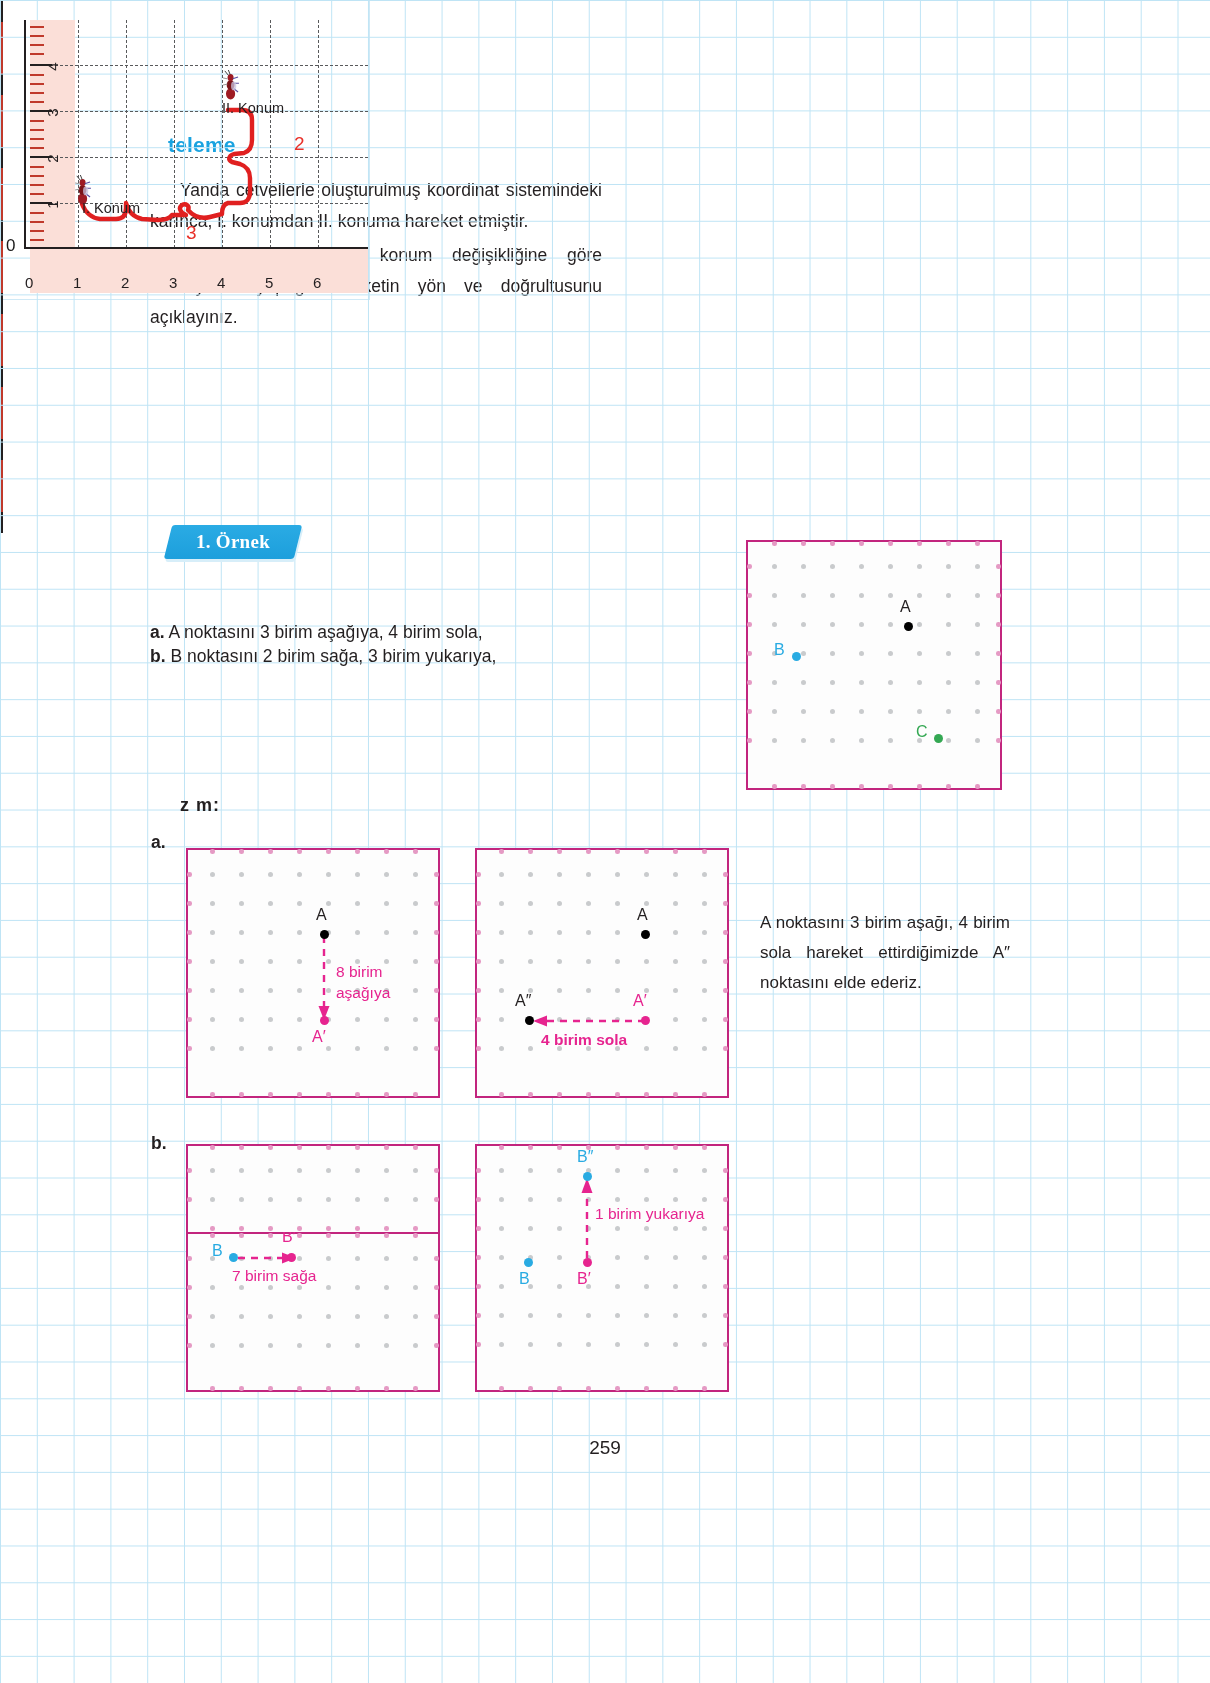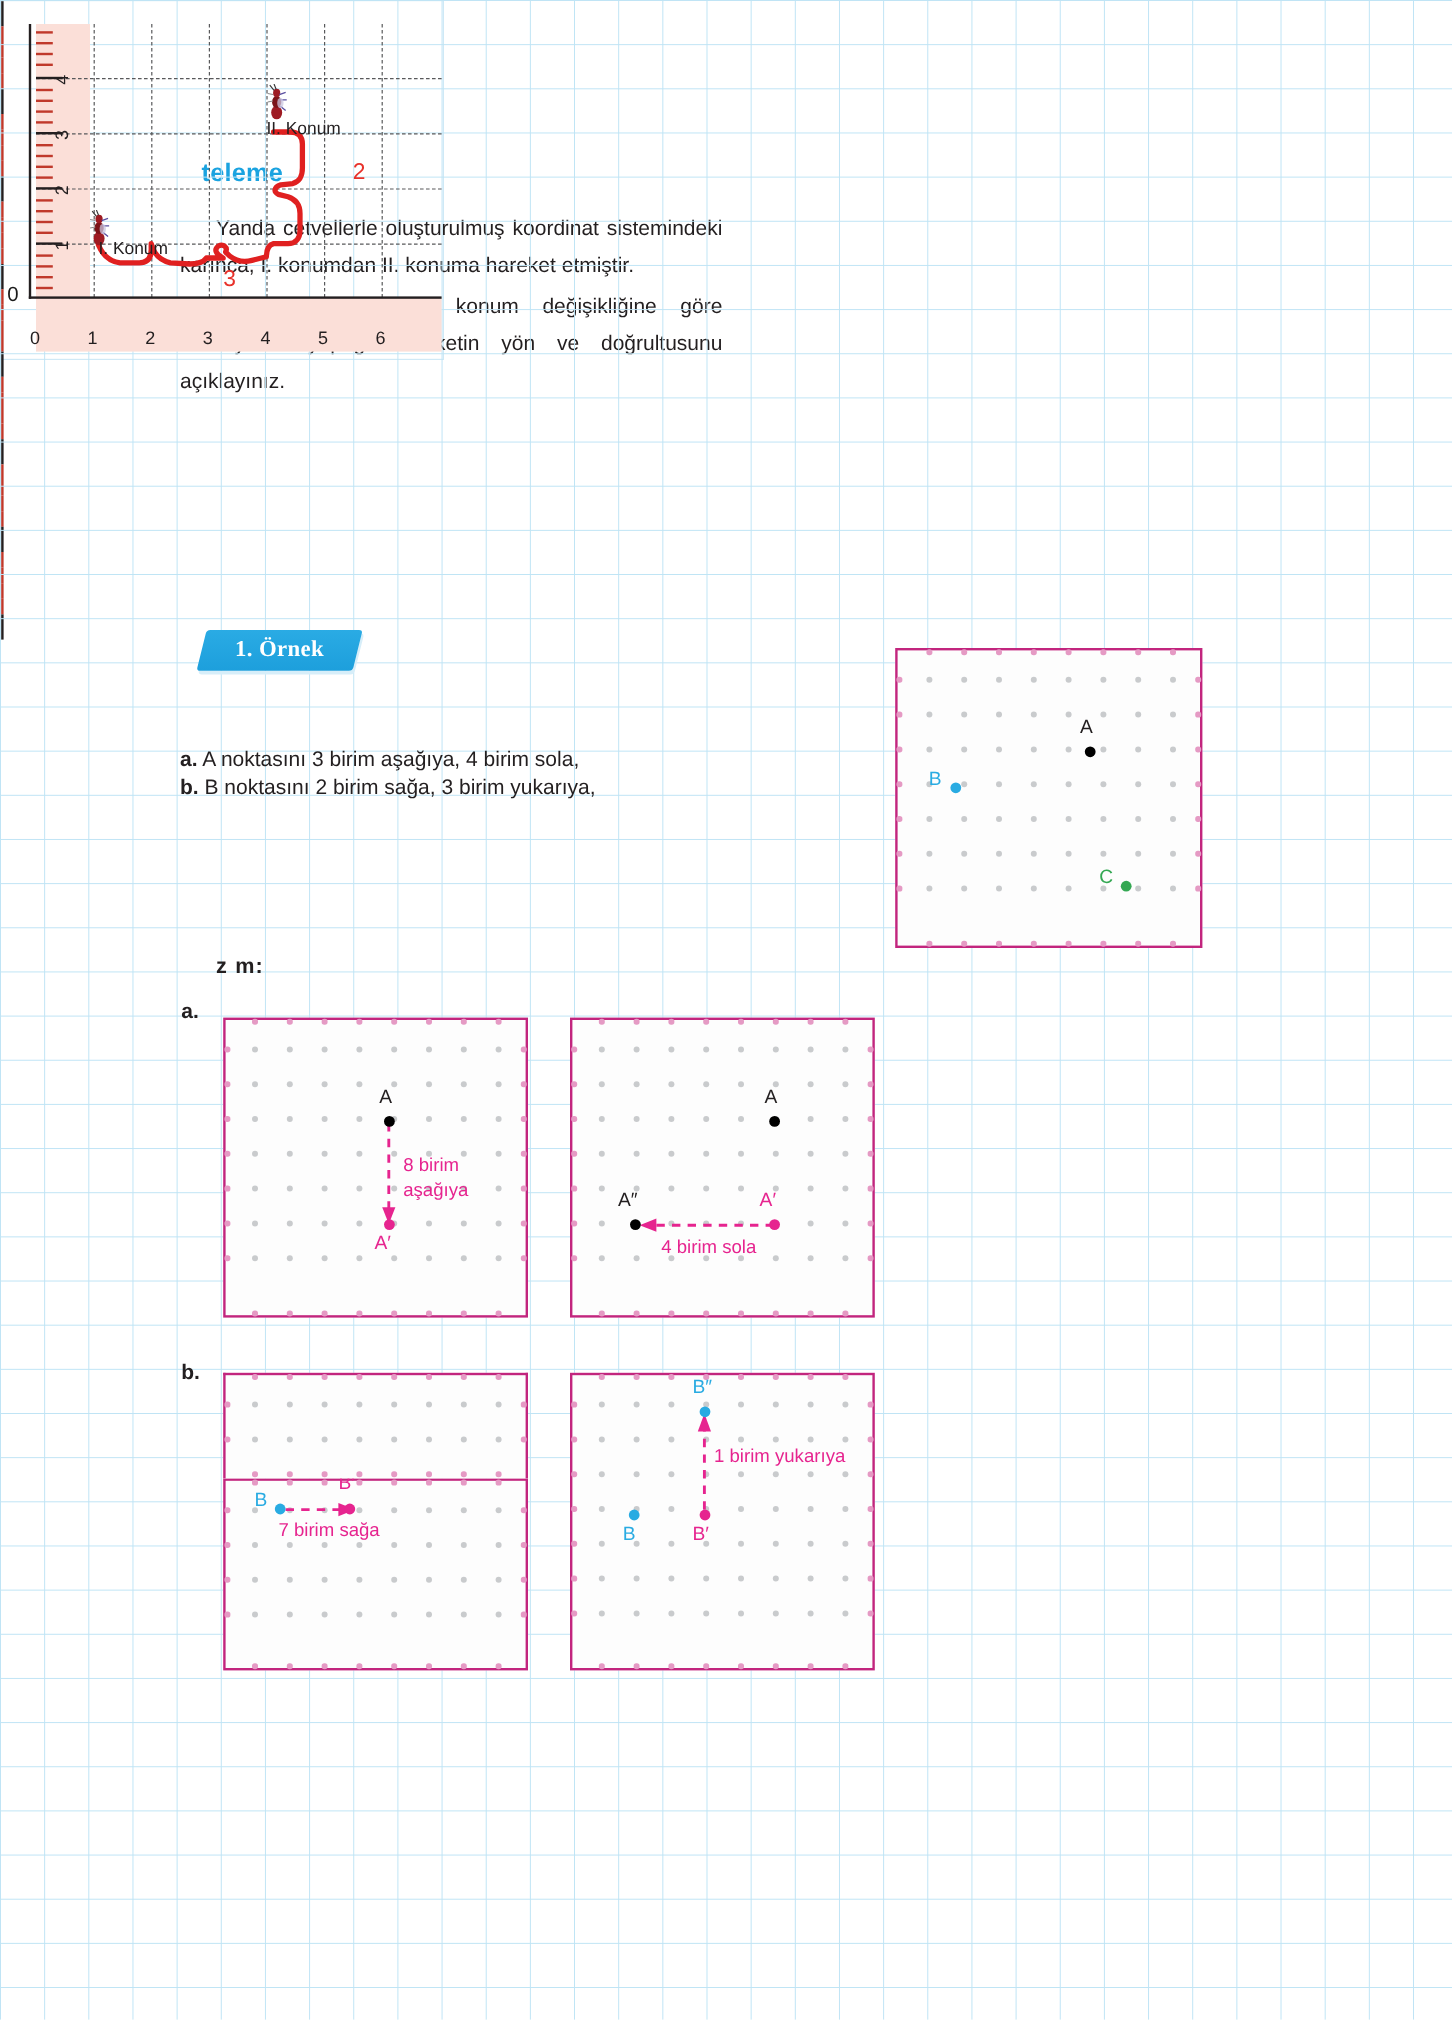--- a/index.html
+++ b/index.html
@@ -605,23 +605,26 @@
 
     <div class="pt black" style="left:163.5px;top:80px;"></div>
     <div class="ptlabel" style="left:160px;top:56px;">A</div>
 
     <div class="pt magenta" style="left:163.5px;top:166px;"></div>
     <div class="ptlabel mg" style="left:156px;top:142px;">A′</div>
 
     <div class="pt black" style="left:47.5px;top:166px;"></div>
     <div class="ptlabel" style="left:38px;top:142px;">A″</div>
 
-    <div class="movelabel" style="left:74px;top:180px;">4 birim sola</div>
-  </div>
-
+    <div class="movelabel" style="left:64px;top:180px;font-weight:bold;">4 birim sola</div>
+  </div>
+
+  <div class="explain" style="left:760px;top:908px;">
+    <span class="ind">A noktasını 3 birim aşağı, 4 birim sola hareket ettirdiğimizde A″ noktasını elde ederiz.</span>
+  </div>
 
   <div class="steplabel" style="left:151px;top:1133px;">b.</div>
 
   <div class="dotpaper" id="dp-b1" style="left:186px;top:1232px;width:254px;height:160px;">
     <div class="dots" id="dots-b1">
         <div class="dot" style="left: 22px; top: 22px;"></div>
         <div class="dot" style="left: 51px; top: 22px;"></div>
         <div class="dot" style="left: 80px; top: 22px;"></div>
         <div class="dot" style="left: 109px; top: 22px;"></div>
         <div class="dot" style="left: 138px; top: 22px;"></div>
@@ -834,14 +837,15 @@
     <div class="pt magenta" style="left:105.5px;top:112px;"></div>
     <div class="ptlabel mg" style="left:100px;top:124px;">B′</div>
 
     <div class="pt cyan" style="left:47px;top:112px;"></div>
     <div class="ptlabel cy" style="left:42px;top:124px;">B</div>
 
     <div class="movelabel" style="left:118px;top:58px;">1 birim yukarıya</div>
   </div>
 
 
+  <div class="abs" id="pageno">259</div>
 
 </div>
 
 </body></html>

